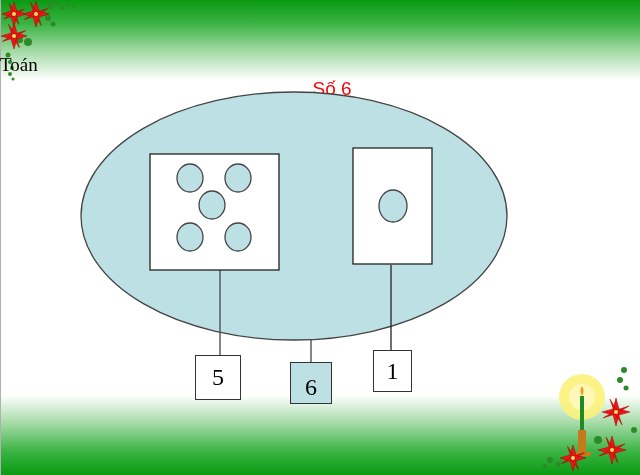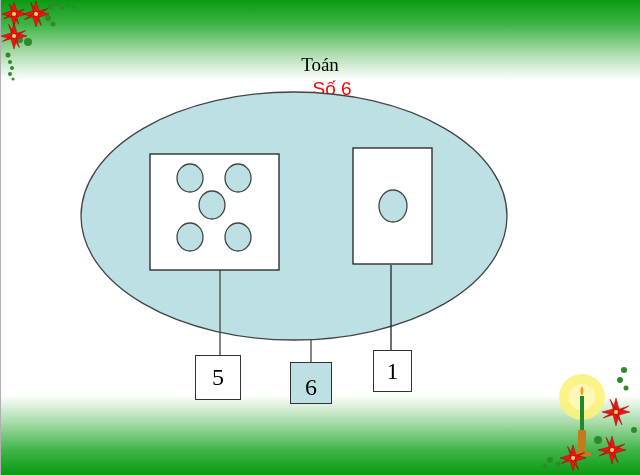--- a/index.html
+++ b/index.html
@@ -13,21 +13,21 @@
       background: linear-gradient(to bottom, #0a9a12 0%, #3cb445 30%, #a6dba8 65%, #ffffff 100%);
     }
     .bottom-band {
       position: absolute; left: 0; top: 395px; width: 640px; height: 80px;
       background: linear-gradient(to top, #0a9a12 0%, #3cb445 30%, #a6dba8 65%, #ffffff 100%);
     }
     .left-edge {
       position: absolute; left: 0; top: 0; width: 1px; height: 475px; background: #b0b0b0;
     }
     .title {
-      position: absolute; left: 0; width: 100%; text-align: center;
+      position: absolute; left: 0; width: 100%; 
       font-family: "Liberation Serif", serif; font-size: 19px; color: #000;
       top: 54px;
     }
     .subtitle {
       position: absolute; left: 0; width: 100%; text-align: center;
       font-family: "Liberation Sans", sans-serif; font-size: 19px; color: #ff0000;
       top: 78px;
       padding-left: 12px;
     }
     svg.diagram { position: absolute; left: 0; top: 0; }

